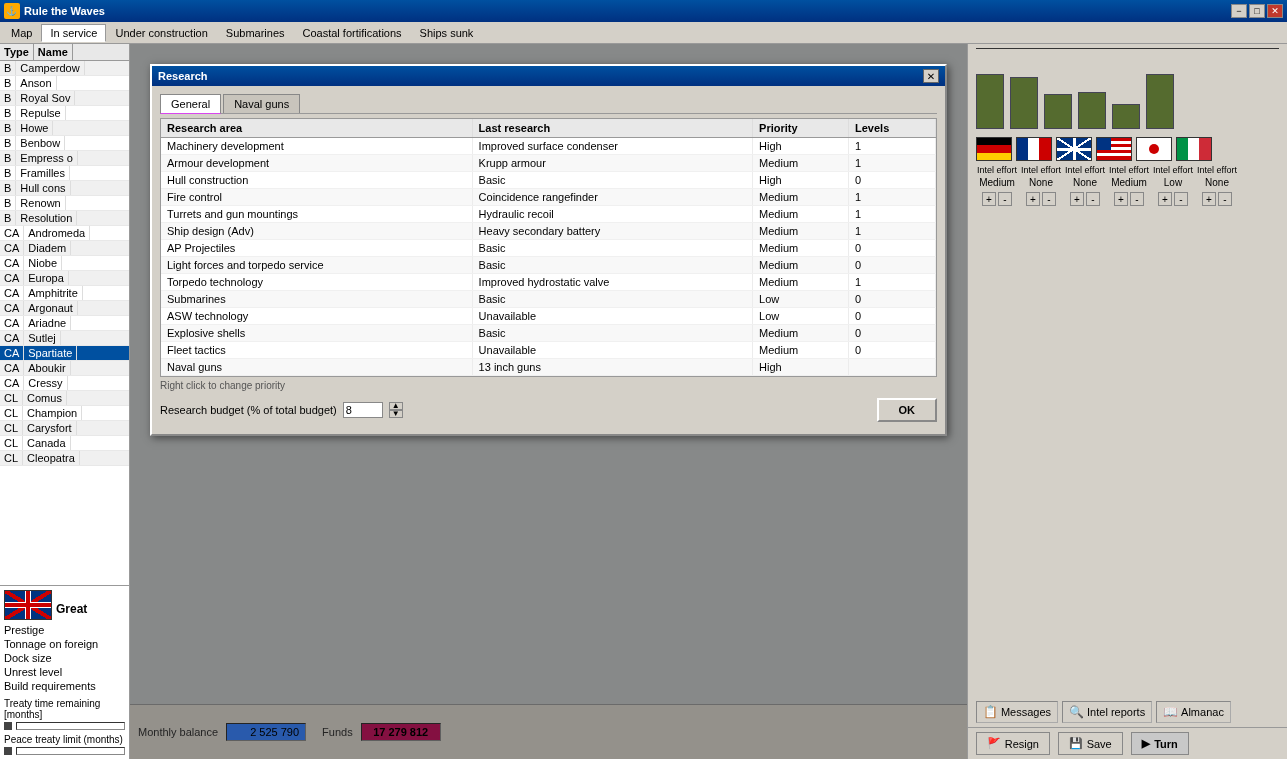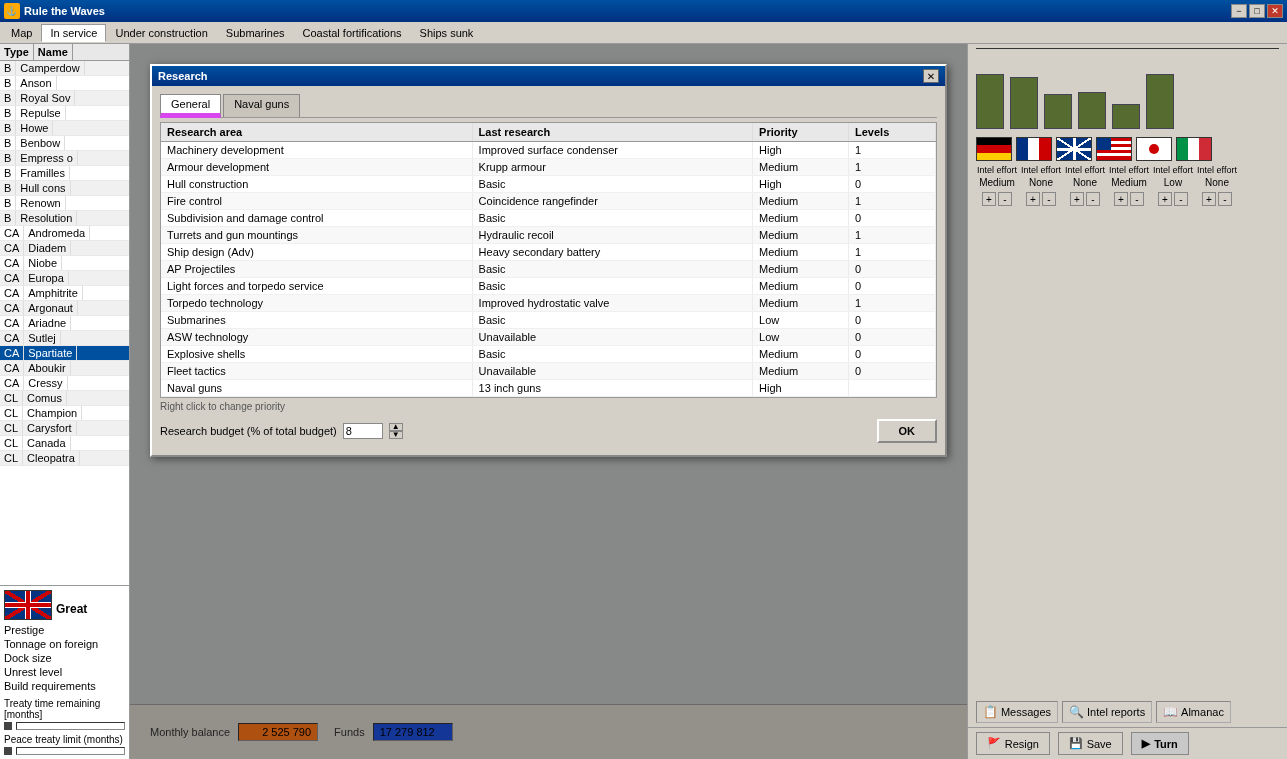--- a/index.html
+++ b/index.html
@@ -298,21 +298,21 @@
       padding: 3px 10px;
       cursor: pointer;
       background: #c8c4bc;
       border: 1px solid #888;
       border-bottom: none;
       margin-right: 2px;
       font-size: 11px;
     }
     .modal-tab.active {
       background: #fff;
-      border-bottom: 5px solid #d946ef;
+      border-bottom: 1px solid #d946ef;
       margin-bottom: -1px;
       z-index: 1;
     }
 
     
     .research-table-wrap {
       flex: 1;
       border: 1px solid #999;
       background: #fff;
       overflow-y: auto;
@@ -571,28 +571,28 @@
           <div style="flex:1;height:8px;background:#fff;border:1px inset #888;"></div>
         </div>
       </div>
     </div>
   </div>
 
   <div class="center-panel">
 
     <div style="position:absolute;top:0;left:0;right:0;bottom:55px;background:#b0b8c0;opacity:0.5;"></div>
 
-    <div style="position:absolute;bottom:0;left:0;right:0;height:55px;background:#d4d0c8;border-top:1px solid #999;display:flex;align-items:center;padding:0 20px;gap:16px;">
+    <div style="position:absolute;bottom:0;left:0;right:0;height:55px;background:#d4d0c8;border-top:1px solid #999;display:flex;align-items:center;padding:0 8px;gap:16px;">
       <div class="bottom-stat">
         <span class="bottom-stat-label">Monthly balance</span>
-        <div class="bottom-input" style="background:#f97316;border:1px inset #888;padding:2px 6px;text-align:right;min-width:80px;">2 525 790</div>
+        <div class="bottom-input" style="background:#3b82f6;border:1px inset #888;padding:2px 6px;text-align:right;min-width:80px;">2 525 790</div>
       </div>
       <div class="bottom-stat">
         <span class="bottom-stat-label">Funds</span>
-        <div class="bottom-input" style="background:#1d4ed8;border:1px inset #888;padding:2px 6px;text-align:left;min-width:80px;">17 279 812</div>
+        <div class="bottom-input" style="background:#be185d;border:1px inset #888;padding:2px 6px;text-align:center;min-width:80px;font-weight:bold;">17 279 812</div>
       </div>
     </div>
 
     <div class="modal-overlay">
       <div class="modal">
         <div class="modal-title-bar">
           <span class="modal-title-text">Research</span>
           <button class="modal-close-btn">✕</button>
         </div>
         <div class="modal-body">
@@ -630,26 +630,20 @@
       <td>High</td>
       <td>0</td>
     </tr>
                   <tr>
       <td>Fire control</td>
       <td>Coincidence rangefinder</td>
       <td>Medium</td>
       <td>1</td>
     </tr>
                   <tr>
-      <td>Subdivision and damage control</td>
-      <td>Basic</td>
-      <td>Medium</td>
-      <td>0</td>
-    </tr>
-                  <tr>
       <td>Turrets and gun mountings</td>
       <td>Hydraulic recoil</td>
       <td>Medium</td>
       <td>1</td>
     </tr>
                   <tr>
       <td>Ship design (Adv)</td>
       <td>Heavy secondary battery</td>
       <td>Medium</td>
       <td>1</td>

